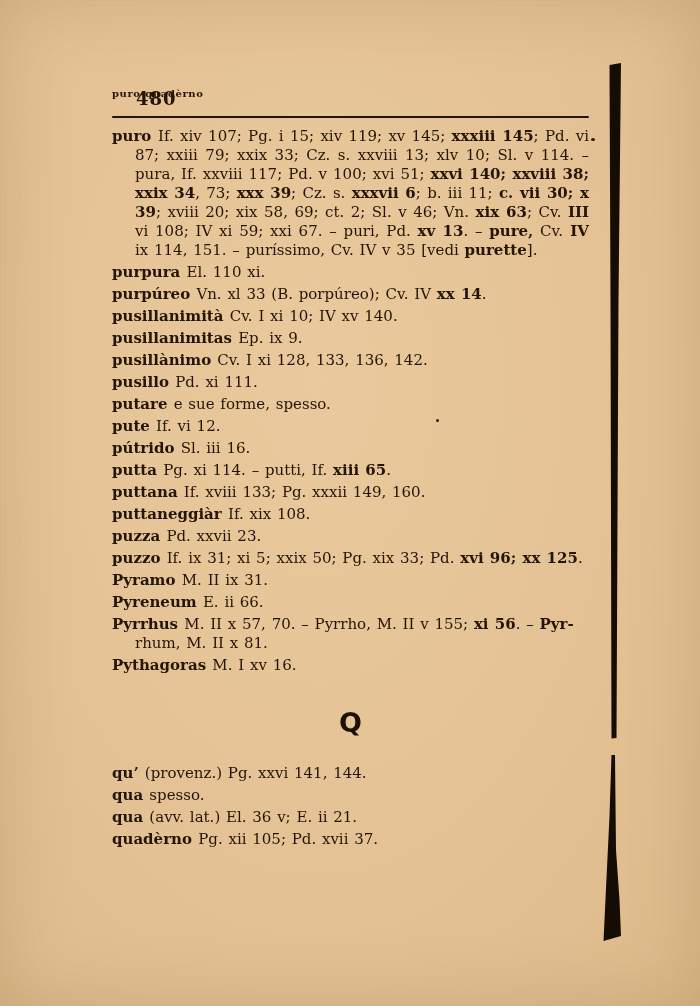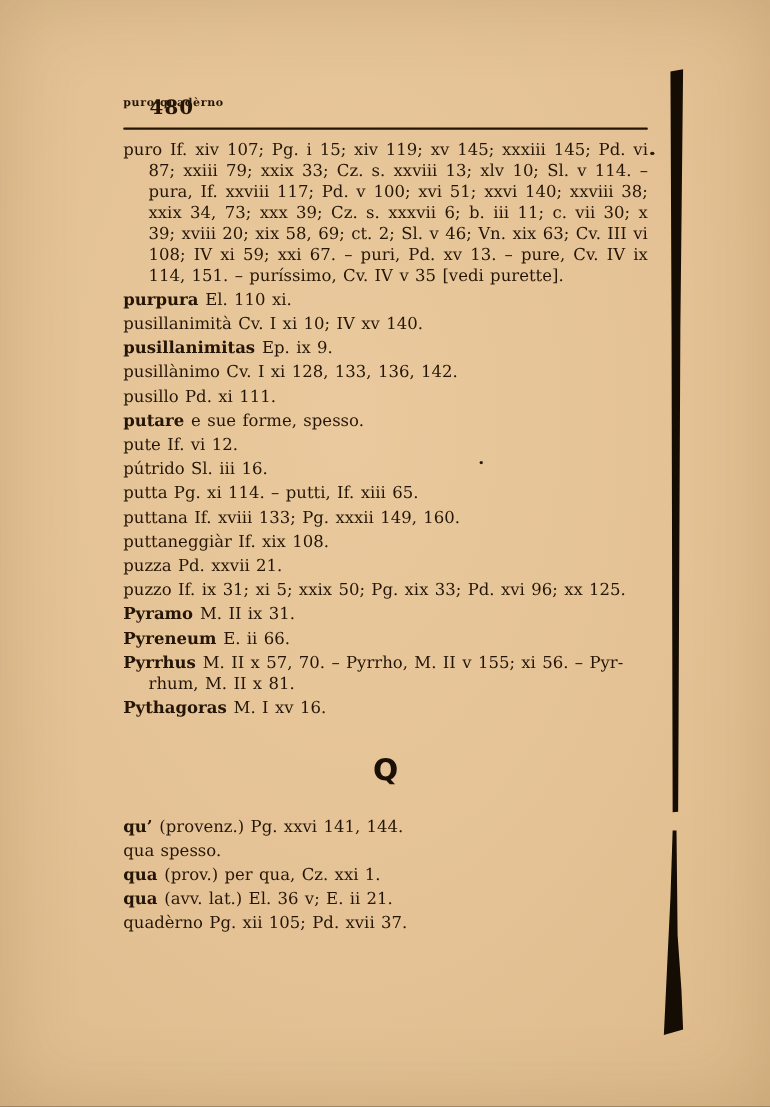--- a/index.html
+++ b/index.html
@@ -18,21 +18,21 @@
   .header-title{position:absolute;left:0;right:0;top:0;font-weight:700;font-size:10px;letter-spacing:.6px;}
   .rule{height:2px;background:#241506;margin-top:6px;border-radius:1px;}
   .entries{margin-top:9px;}
   p.entry{
     margin:0 0 3px 0;
     font-size:15px;line-height:19px;
     text-align:justify;
     padding-left:23px;text-indent:-23px;
     word-spacing:1px;
   }
-  .s-b{font-weight:400;}
+  .s-b{font-weight:700;}
   .s-i{}
   .s-bi{font-weight:700;}
   .s-r{font-weight:400;}
   .letter-heading{
     text-align:center;
     font-family:"DejaVu Sans","Liberation Sans",sans-serif;
     font-weight:700;font-size:27px;line-height:27px;
     margin:34px 0 28px 0;
     color:#1c1004;
   }
@@ -49,40 +49,40 @@
 
   <div class="content">
     <div class="header-row">
       <span class="page-number">480</span>
       <span class="header-title">puro-quadèrno</span>
     </div>
     <div class="rule"></div>
     <div class="entries" id="entries-container">
         <p class="entry"><span class="s-b">puro </span><span class="s-i">If.</span><span class="s-r"> xiv 107; </span><span class="s-i">Pg.</span><span class="s-r"> i 15; xiv 119; xv 145; </span><span class="s-b">xxxiii 145</span><span class="s-r">; </span><span class="s-i">Pd.</span><span class="s-r"> vi 87; xxiii 79; xxix 33; </span><span class="s-i">Cz.</span><span class="s-r"> s. xxviii 13; xlv 10; </span><span class="s-i">Sl.</span><span class="s-r"> v 114. – pura, </span><span class="s-i">If.</span><span class="s-r"> xxviii 117; </span><span class="s-i">Pd.</span><span class="s-r"> v 100; xvi 51; </span><span class="s-b">xxvi 140; xxviii 38; xxix 34</span><span class="s-r">, 73; </span><span class="s-b">xxx 39</span><span class="s-r">; </span><span class="s-i">Cz.</span><span class="s-r"> s. </span><span class="s-b">xxxvii 6</span><span class="s-r">; b. iii 11; </span><span class="s-b">c. vii 30; x 39</span><span class="s-r">; xviii 20; xix 58, 69; ct. 2; </span><span class="s-i">Sl.</span><span class="s-r"> v 46; </span><span class="s-i">Vn.</span><span class="s-r"> </span><span class="s-b">xix 63</span><span class="s-r">; </span><span class="s-i">Cv.</span><span class="s-r"> </span><span class="s-b">III</span><span class="s-r"> vi 108; IV xi 59; xxi 67. – puri, </span><span class="s-i">Pd.</span><span class="s-r"> </span><span class="s-b">xv 13</span><span class="s-r">. – </span><span class="s-b">pure,</span><span class="s-r"> </span><span class="s-i">Cv.</span><span class="s-b"> IV</span><span class="s-r"> ix 114, 151. – puríssimo, </span><span class="s-i">Cv.</span><span class="s-r"> IV v 35 [vedi </span><span class="s-b">purette</span><span class="s-r">].</span></p>
         <p class="entry"><span class="s-bi">purpura </span><span class="s-i">El.</span><span class="s-r"> 110 xi.</span></p>
+        <p class="entry"><span class="s-b">purpúreo </span><span class="s-i">Vn.</span><span class="s-r"> xl 33 (</span><span class="s-i">B.</span><span class="s-r"> porpúreo); </span><span class="s-i">Cv.</span><span class="s-r"> IV </span><span class="s-b">xx 14</span><span class="s-r">.</span></p>
         <p class="entry"><span class="s-b">pusillanimità </span><span class="s-i">Cv.</span><span class="s-r"> I xi 10; IV xv 140.</span></p>
         <p class="entry"><span class="s-bi">pusillanimitas </span><span class="s-i">Ep.</span><span class="s-r"> ix 9.</span></p>
         <p class="entry"><span class="s-b">pusillànimo </span><span class="s-i">Cv.</span><span class="s-r"> I xi 128, 133, 136, 142.</span></p>
         <p class="entry"><span class="s-b">pusillo </span><span class="s-i">Pd.</span><span class="s-r"> xi 111.</span></p>
         <p class="entry"><span class="s-bi">putare </span><span class="s-r">e sue forme, spesso.</span></p>
         <p class="entry"><span class="s-b">pute </span><span class="s-i">If.</span><span class="s-r"> vi 12.</span></p>
         <p class="entry"><span class="s-b">pútrido </span><span class="s-i">Sl.</span><span class="s-r"> iii 16.</span></p>
         <p class="entry"><span class="s-b">putta </span><span class="s-i">Pg.</span><span class="s-r"> xi 114. – putti, </span><span class="s-i">If.</span><span class="s-r"> </span><span class="s-b">xiii 65</span><span class="s-r">.</span></p>
         <p class="entry"><span class="s-b">puttana </span><span class="s-i">If.</span><span class="s-r"> xviii 133; </span><span class="s-i">Pg.</span><span class="s-r"> xxxii 149, 160.</span></p>
         <p class="entry"><span class="s-b">puttaneggiàr </span><span class="s-i">If.</span><span class="s-r"> xix 108.</span></p>
-        <p class="entry"><span class="s-b">puzza </span><span class="s-i">Pd.</span><span class="s-r"> xxvii 21.</span></p>
+        <p class="entry"><span class="s-b">puzza </span><span class="s-i">Pd.</span><span class="s-r"> xxvii 23.</span></p>
         <p class="entry"><span class="s-b">puzzo </span><span class="s-i">If.</span><span class="s-r"> ix 31; xi 5; xxix 50; </span><span class="s-i">Pg.</span><span class="s-r"> xix 33; </span><span class="s-i">Pd.</span><span class="s-r"> </span><span class="s-b">xvi 96; xx 125</span><span class="s-r">.</span></p>
         <p class="entry"><span class="s-bi">Pyramo </span><span class="s-i">M.</span><span class="s-r"> II ix 31.</span></p>
         <p class="entry"><span class="s-bi">Pyreneum </span><span class="s-i">E.</span><span class="s-r"> ii 66.</span></p>
         <p class="entry"><span class="s-bi">Pyrrhus </span><span class="s-i">M.</span><span class="s-r"> II x 57, 70. – Pyrrho, </span><span class="s-i">M.</span><span class="s-r"> II v 155; </span><span class="s-b">xi 56</span><span class="s-r">. – </span><span class="s-b">Pyr-</span><br><span class="s-r">rhum, </span><span class="s-i">M.</span><span class="s-r"> II x 81.</span></p>
         <p class="entry"><span class="s-bi">Pythagoras </span><span class="s-i">M.</span><span class="s-r"> I xv 16.</span></p>
         <div class="letter-heading">Q</div>
         <p class="entry"><span class="s-bi">qu’ </span><span class="s-r">(provenz.) </span><span class="s-i">Pg.</span><span class="s-r"> xxvi 141, 144.</span></p>
         <p class="entry"><span class="s-b">qua </span><span class="s-r">spesso.</span></p>
-        <p class="entry"><span class="s-bi">qua </span><span class="s-r">(prov.) per qua, </span><span class="s-i">Cz.</span><span class="s-r"> </span><span class="s-b">xxi 1</span><span class="s-r">.</span></p>
         <p class="entry"><span class="s-bi">qua </span><span class="s-r">(avv. lat.) </span><span class="s-i">El.</span><span class="s-r"> 36 v; </span><span class="s-i">E.</span><span class="s-r"> ii 21.</span></p>
         <p class="entry"><span class="s-b">quadèrno </span><span class="s-i">Pg.</span><span class="s-r"> xii 105; </span><span class="s-i">Pd.</span><span class="s-r"> xvii 37.</span></p>
       </div>
   </div>
 
   <svg class="binding-svg" width="700" height="1006" viewBox="0 0 700 1006" aria-hidden="true">
     <path d="M609.5,65 L621,63 L618.5,300 L616.5,738 L611.5,738.5 L610.5,300 Z" fill="#150c03"></path>
     <path d="M611.5,755 L615,755 L616,850 L619.5,900 L621,936 L603.5,941 L606.5,878 L609.5,816 Z" fill="#150c03"></path>
   </svg>
   <div class="ink-dot dot-1"></div>

